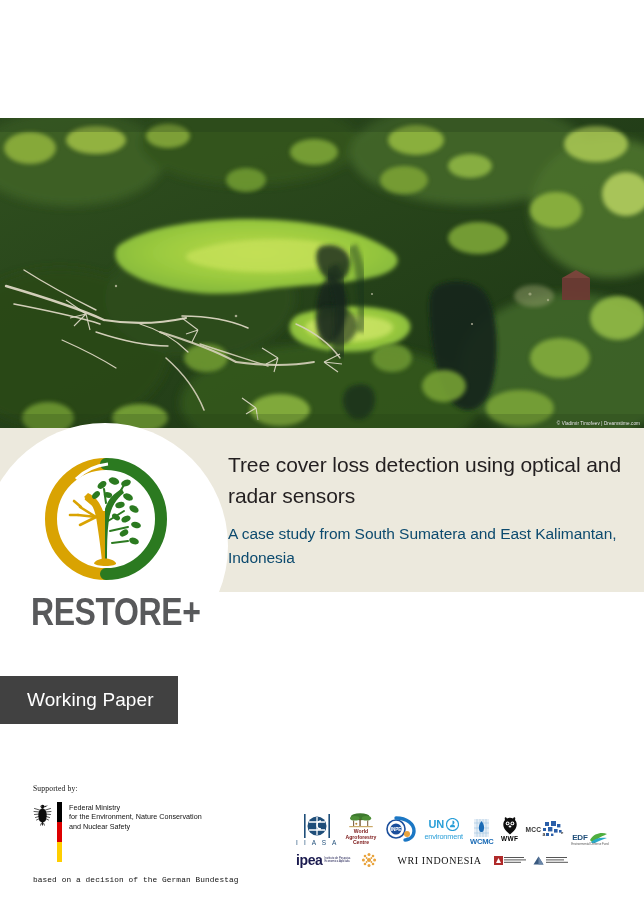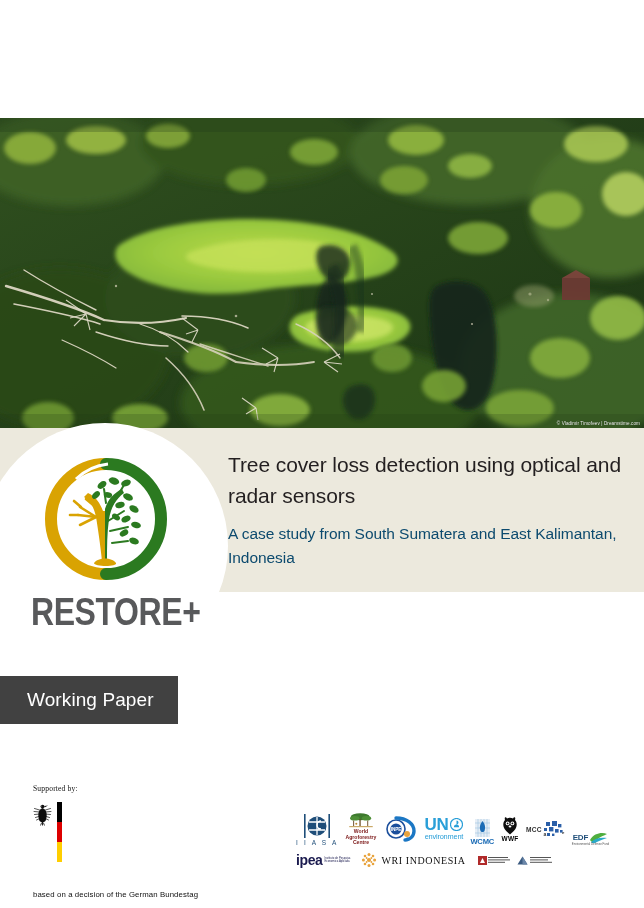--- a/index.html
+++ b/index.html
@@ -95,22 +95,22 @@
   #bmu-flag { width:5px; height:60px; flex:0 0 5px; margin-right:7px; }
   #bmu-flag i { display:block; width:100%; height:20px; }
   #bmu-flag i:nth-child(1){ background:#000000; }
   #bmu-flag i:nth-child(2){ background:#dd0000; }
   #bmu-flag i:nth-child(3){ background:#ffce00; }
   #bmu-name {
     font-family:"Liberation Sans", sans-serif;
     font-size:7.2px; line-height:9.4px; color:#111; padding-top:1px;
   }
   #bundestag {
-    margin-top:28px;
-    font-family:Liberation Sans, sans-serif;
+    margin-top:14px;
+    font-family:Liberation Mono, monospace;
     font-size:7.8px; color:#111; letter-spacing:.1px;
   }
 
   
   #partners {
     position:absolute; left:296px; top:812px; width:340px; height:60px;
   }
   .prow { display:flex; align-items:flex-end; }
   .prow.r1 { height:34px; }
   .prow.r2 { height:22px; margin-top:3px; align-items:center; }
@@ -119,21 +119,21 @@
 
   
   .iiasa-mark { width:26px; height:24px; }
   .iiasa-word { font-size:6.5px; letter-spacing:2.2px; color:#1f4e79; font-weight:400; margin-top:1px;}
   
   .icraf-mark { width:30px; height:22px; }
   .icraf-word { font-size:5.1px; font-weight:700; color:#7a1414; line-height:5.6px; text-align:center; }
   
   .inpe-mark { width:34px; height:28px; }
   
-  .un-word { font-size:17px; font-weight:700; color:#2a9fd8; line-height:15px; letter-spacing:-.3px;}
+  .un-word { font-size:11px; font-weight:700; color:#2a9fd8; line-height:15px; letter-spacing:-.3px;}
   .un-sub  { font-size:7.4px; color:#2a9fd8; letter-spacing:-.2px; line-height:9px;text-align:center;}
   
   .wcmc-mark { width:15px; height:18px; }
   .wcmc-word { font-size:7.6px; font-weight:700; color:#1b6bb5; letter-spacing:-.2px;}
   
   .wwf-mark { width:18px; height:19px; }
   .wwf-word { font-size:6.5px; font-weight:700; color:#000; letter-spacing:.3px;}
   
   .mcc-word { font-size:6.6px; font-weight:700; color:#333; letter-spacing:.2px;}
   .mcc-mark { width:22px; height:16px; }
@@ -381,20 +381,25 @@
           </g>
           <path d="M17 42 L15 47 M21 42 L23 47" stroke="#0d0d0d" stroke-width="1.6"></path>
           <path d="M19 40 L19 47" stroke="#0d0d0d" stroke-width="1.8"></path>
         </g>
       </svg>
       <div id="bmu-flag">
         <i></i>
         <i></i>
         <i></i>
       </div>
+      <div id="bmu-name">
+        <div>Federal Ministry</div>
+        <div>for the Environment, Nature Conservation</div>
+        <div>and Nuclear Safety</div>
+      </div>
     </div>
 
     <div id="bundestag">based on a decision of the German Bundestag</div>
   </div>
 
   <div id="partners">
 
     <div class="prow r1">
 
       <div class="plogo">
@@ -526,21 +531,21 @@
             <circle cx="4" cy="4" r="1.3"></circle>
               <circle cx="12" cy="4" r="1.3"></circle>
             <circle cx="4" cy="12" r="1.3"></circle>
               <circle cx="12" cy="12" r="1.3"></circle>
             <circle cx="5.6" cy="6" r="0.9"></circle>
               <circle cx="10.4" cy="6" r="0.9"></circle>
             <circle cx="5.6" cy="10" r="0.9"></circle>
               <circle cx="10.4" cy="10" r="0.9"></circle>
           </g>
         </svg>
-        <div class="wri-word" style="margin-left:4px;">WRI INDONESIA</div>
+        <div class="wri-word" style="margin-left:20px;">WRI INDONESIA</div>
       </div>
 
       <div class="plogo" style="flex-direction:row;align-items:center;margin-right:7px;">
         <svg class="inst-mark" viewBox="0 0 9 9">
           <rect x="0" y="0" width="9" height="9" fill="#b02a2a"></rect>
           <path d="M2 7 L4.5 2 L7 7 Z" fill="#fff"></path>
         </svg>
         <svg class="inst-lines" viewBox="0 0 22 9" style="margin-left:1.5px;">
           <g fill="#555">
               <rect y="1" width="20" height="1"></rect>

